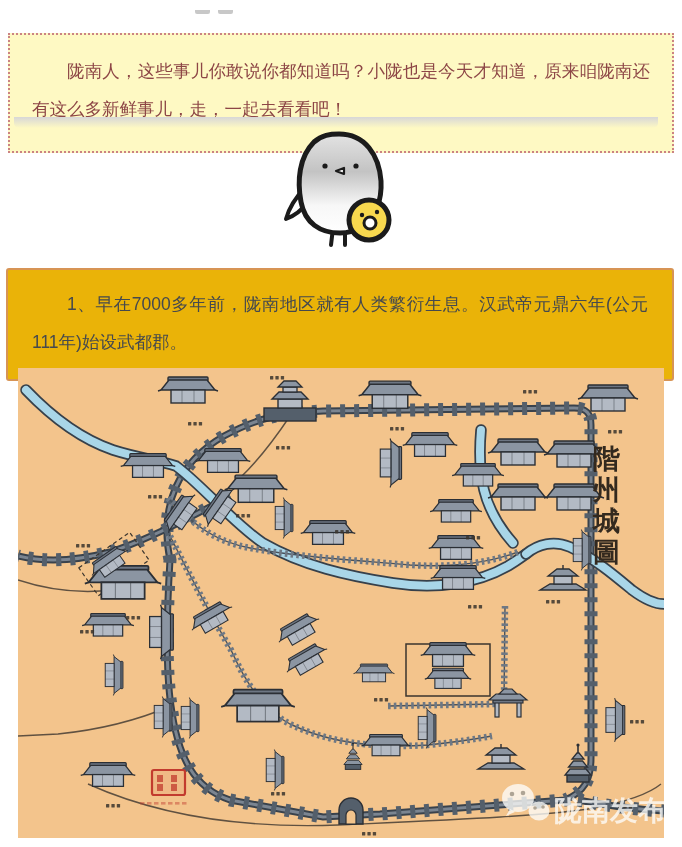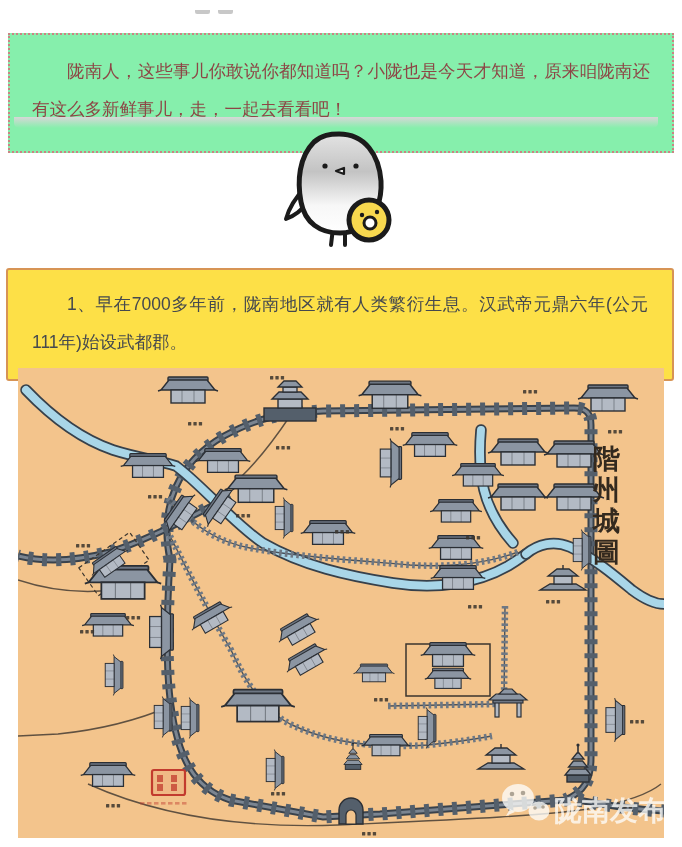--- a/index.html
+++ b/index.html
@@ -22,21 +22,21 @@
        color:#45494e;text-align:justify;}
   .fact-box p{margin:0;text-indent:2em;}
   .map-wrap{position:absolute;left:18px;top:368px;width:646px;height:470px;}
   svg{display:block;}
 </style>
 </head>
 <body>
 
 <div class="top-marks"><span></span><span></span></div>
 
-<div class="intro-box" style="border-color: rgb(203, 131, 131); background: #86efac; color: rgb(141, 70, 70);">
+<div class="intro-box" style="border-color: rgb(203, 131, 131); background: #fef9c3; color: rgb(141, 70, 70);">
   <p>陇南人，这些事儿你敢说你都知道吗？小陇也是今天才知道，原来咱陇南还有这么多新鲜事儿，走，一起去看看吧！</p>
 </div>
 <div class="box-shadow-strip"></div>
 
 <div class="mascot-wrap">
   <svg width="120" height="122" viewBox="0 0 120 122">
     <defs>
       <linearGradient id="bodyg" x1="0" y1="0" x2="0" y2="1">
         <stop offset="0%" stop-color="#e3e3e3"></stop>
         <stop offset="38%" stop-color="#c3c3c3"></stop>
@@ -56,21 +56,21 @@
 
     <path d="M 55,43 l 8,-3 l 0,6 z" fill="#fff" stroke="#1b1b1b" stroke-width="2.2" stroke-linejoin="round"></path>
 
     <circle cx="88" cy="92" r="20" stroke="#1b1b1b" stroke-width="5" fill="#f7d84e"></circle>
     <circle cx="81" cy="87" r="2.2" fill="#1b1b1b"></circle>
     <circle cx="96" cy="84" r="2.2" fill="#1b1b1b"></circle>
     <circle cx="89" cy="95" r="6" fill="#fff" stroke="#1b1b1b" stroke-width="3"></circle>
   </svg>
 </div>
 
-<div class="fact-box" style="border-color: rgb(215, 148, 85); background: #fde047; color: rgb(69, 73, 78);">
+<div class="fact-box" style="border-color: rgb(215, 148, 85); background: #eab308; color: rgb(69, 73, 78);">
   <p>1、早在7000多年前，陇南地区就有人类繁衍生息。汉武帝元鼎六年(公元111年)始设武都郡。</p>
 </div>
 
 <div class="map-wrap" id="map-container">
     <svg viewBox="0 0 646 470" width="646" height="470" xmlns="http://www.w3.org/2000/svg">
       <rect width="646" height="470" fill="#f3c48c"></rect>
       <path d="M 70,416 C 150,452 240,460 320,457 C 430,452 530,448 576,440 C 612,433 632,425 643,416" fill="none" stroke="#3b352e" stroke-width="1.4" opacity="0.8"></path>
       <path d="M 0,212 C 30,222 60,226 95,222" fill="none" stroke="#3b352e" stroke-width="1.4" opacity="0.8"></path>
       <path d="M 153,338 C 120,352 80,362 40,366 L 0,368" fill="none" stroke="#3b352e" stroke-width="1.4" opacity="0.8"></path>
       <path d="M 272,48 C 252,78 230,105 208,122" fill="none" stroke="#3b352e" stroke-width="1.4" opacity="0.8"></path>

